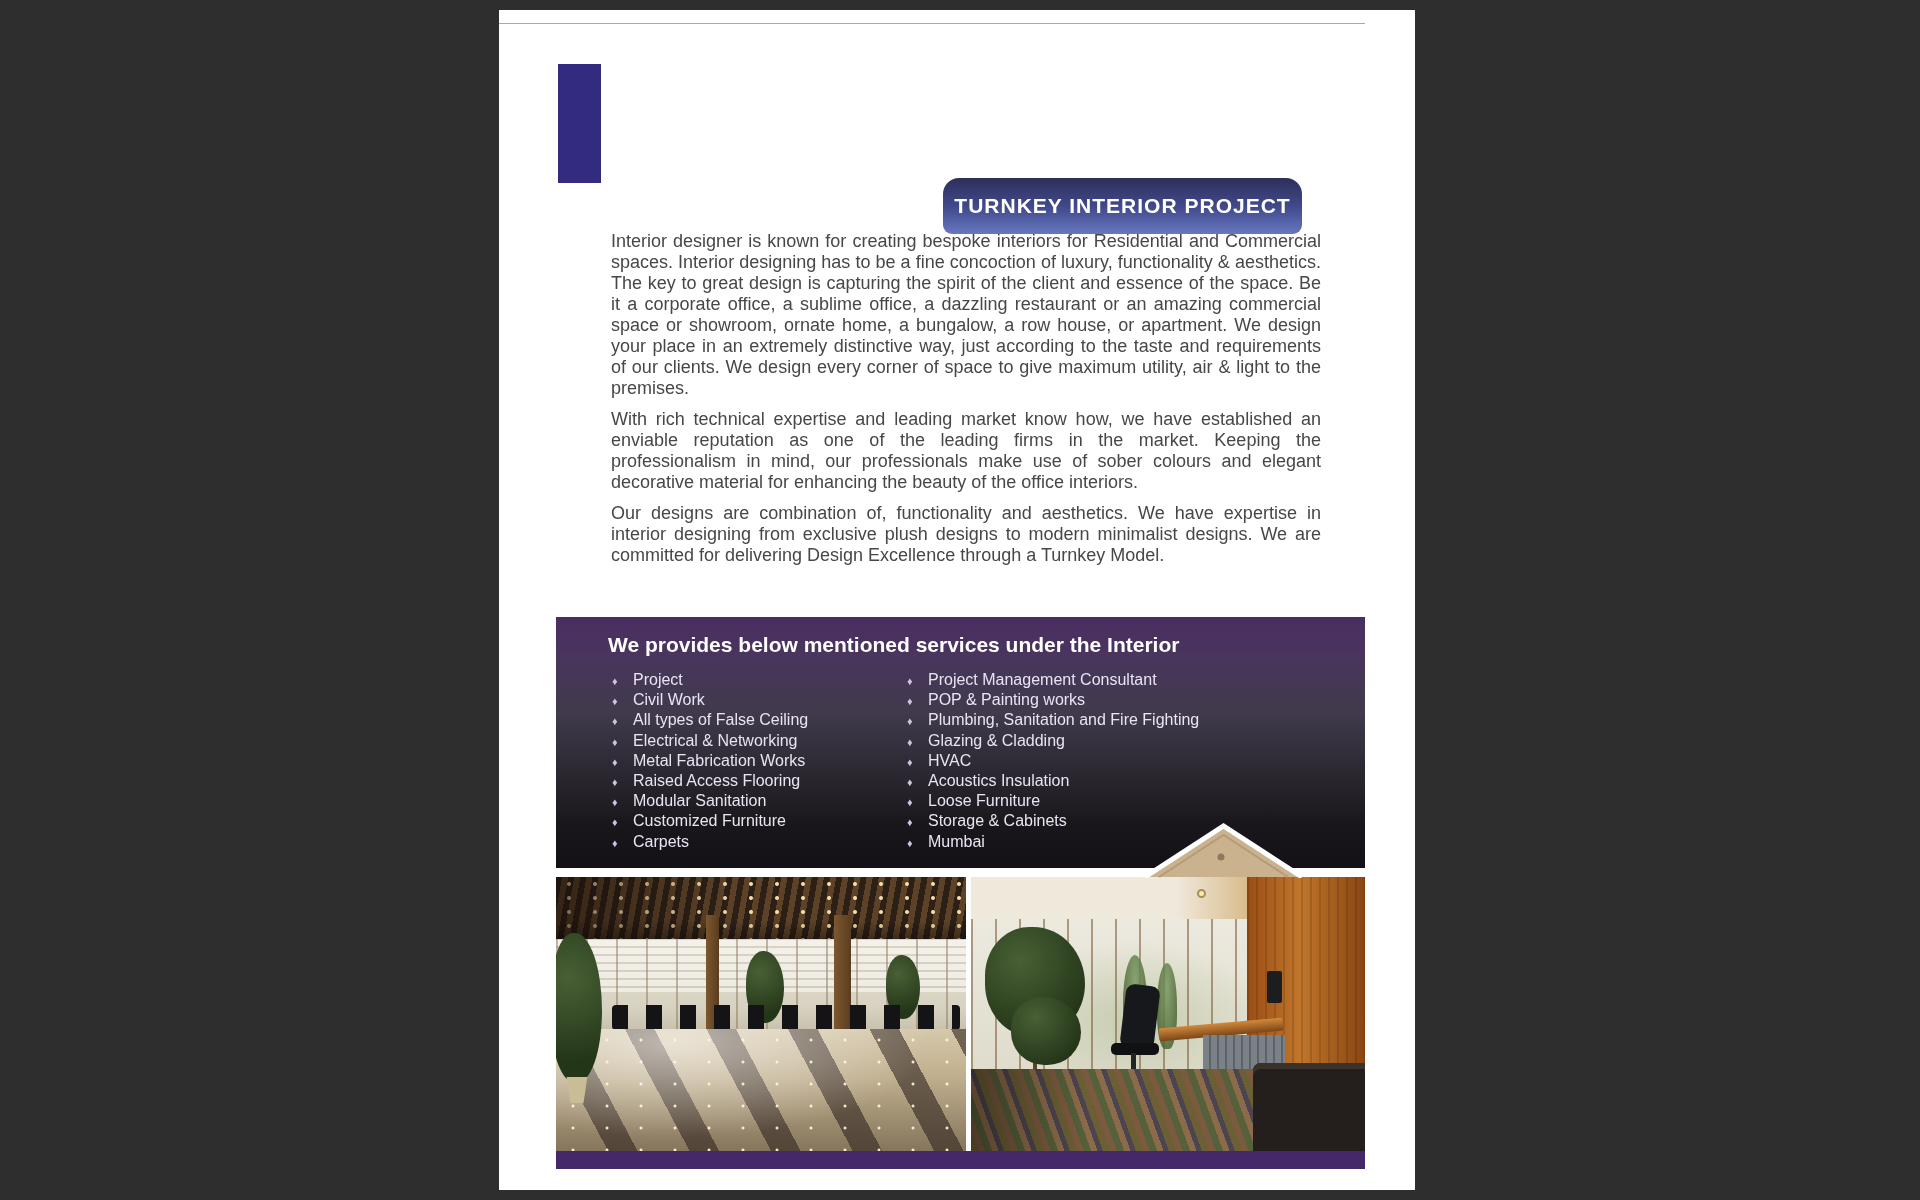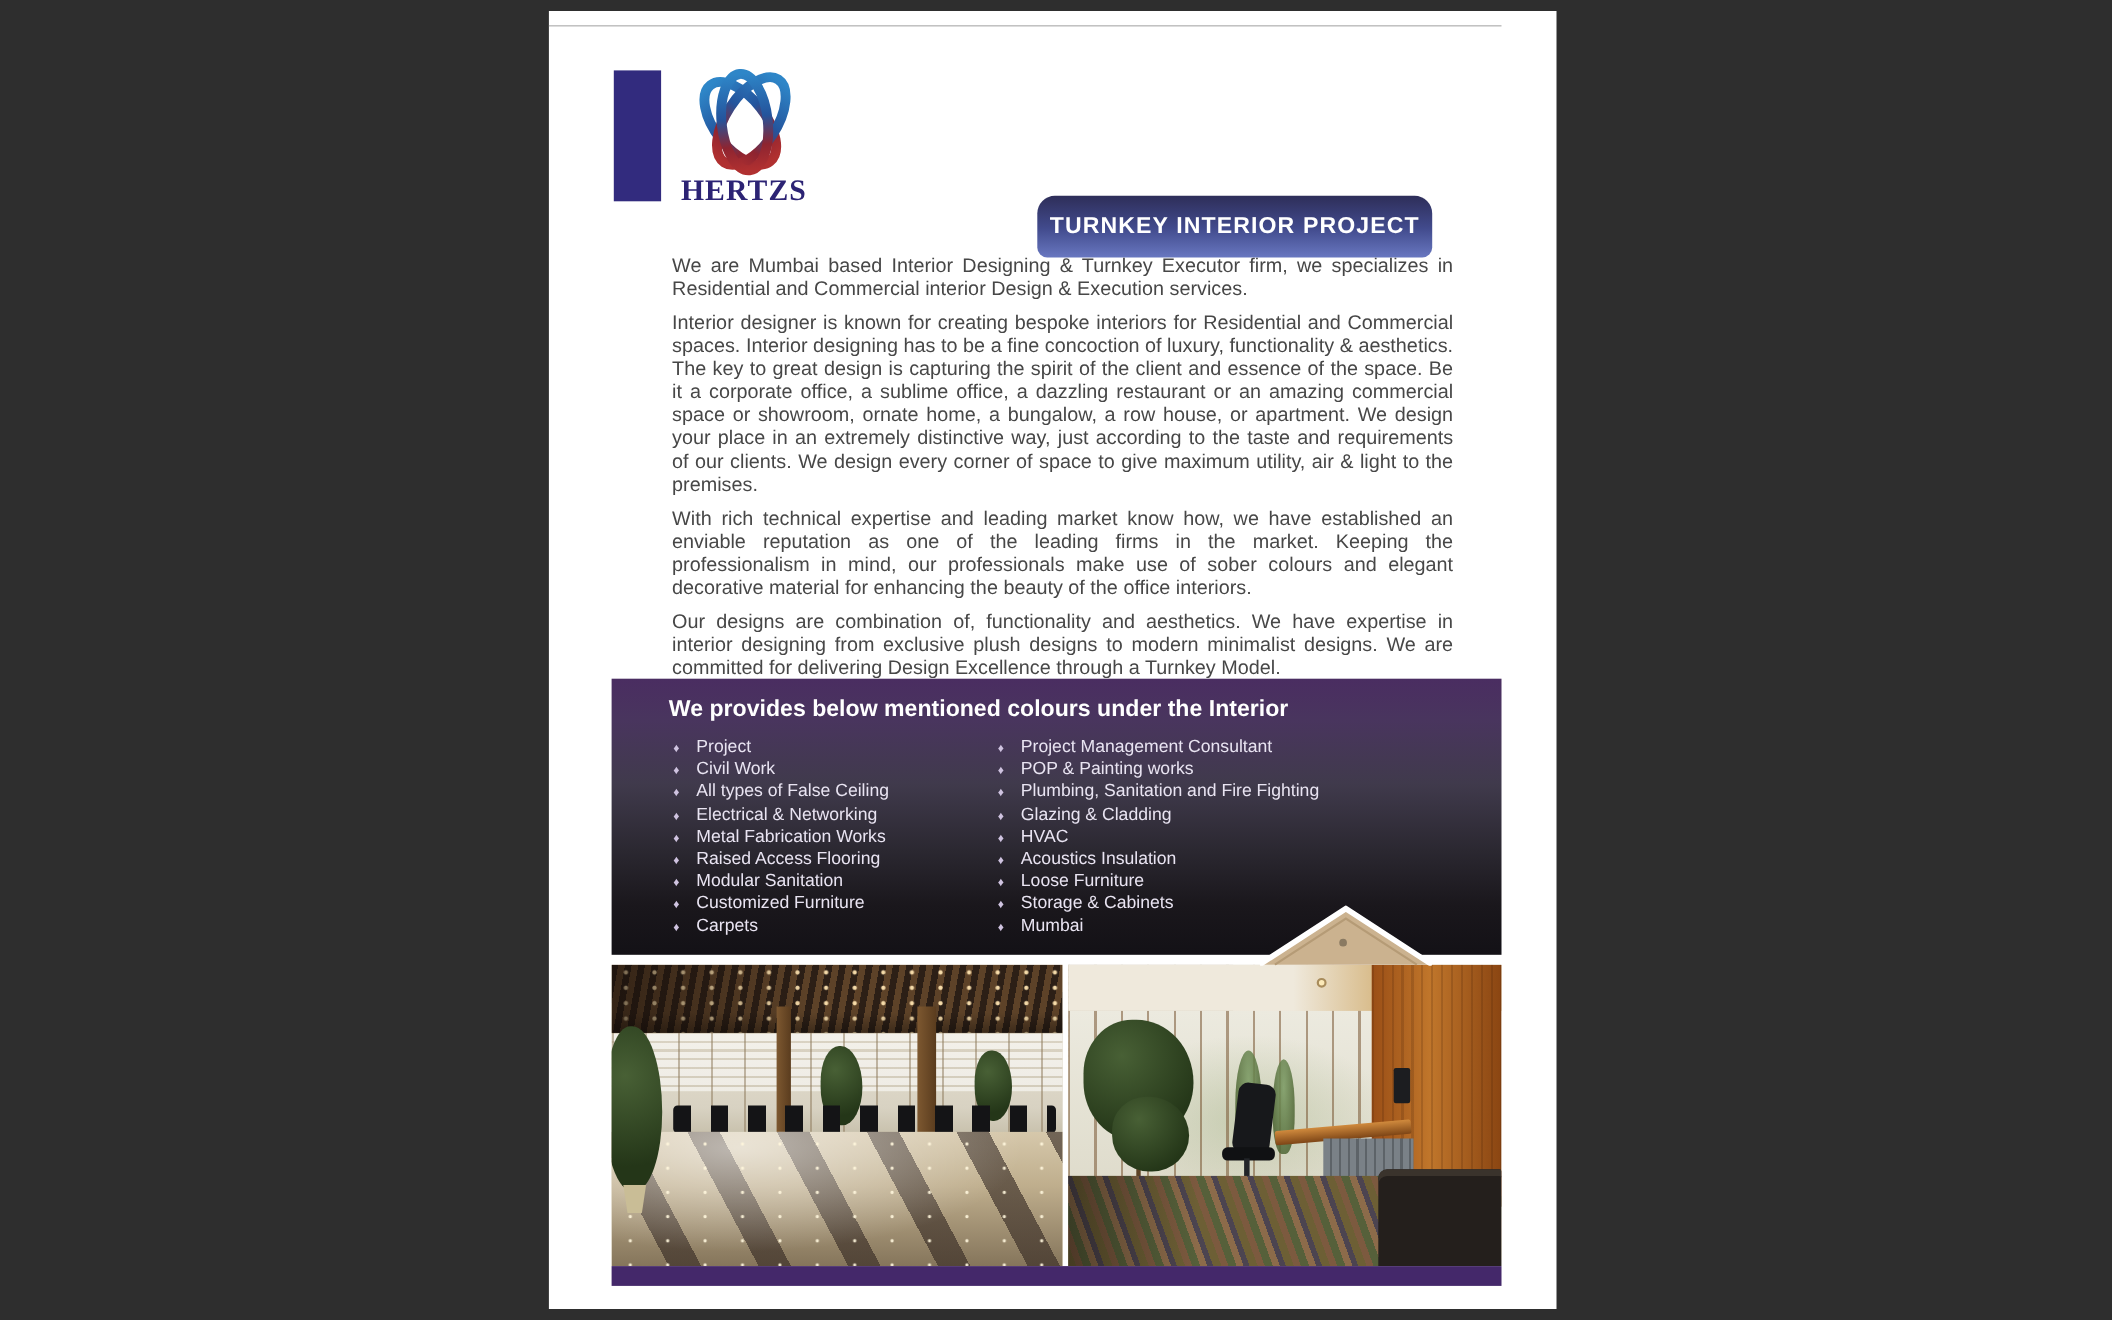--- a/index.html
+++ b/index.html
@@ -109,52 +109,31 @@
 </style>
 </head>
 <body>
 
 <div class="page">
 
   <div class="topline"></div>
 
   <div class="logo-bar"></div>
 
-  <div class="logo">
-    <span>
-      <svg width="130" height="100" viewBox="0 0 130 100">
-        <defs>
-          <linearGradient id="orb" x1="0" y1="0" x2="0" y2="1">
-            <stop offset="0" stop-color="#2e86c8"></stop>
-            <stop offset="0.45" stop-color="#24549c"></stop>
-            <stop offset="0.75" stop-color="#8e2430"></stop>
-            <stop offset="1" stop-color="#b03030"></stop>
-          </linearGradient>
-        </defs>
-        <g fill="none" stroke="url(#orb)" stroke-width="9">
-          <ellipse cx="56" cy="52" rx="23" ry="44" transform="rotate(-38 56 52)"></ellipse>
-          <ellipse cx="66" cy="50" rx="23" ry="45" transform="rotate(33 66 50)"></ellipse>
-          <ellipse cx="60" cy="51" rx="21" ry="44" transform="rotate(-6 60 51)"></ellipse>
-        </g>
-      </svg>
-    </span>
-    <div class="brand-name">HERTZS</div>
-  </div>
 
   <div class="badge">TURNKEY INTERIOR PROJECT</div>
 
   <div class="copy">
-    <p>We are Mumbai based Interior Designing &amp; Turnkey Executor firm, we specializes in Residential and Commercial interior Design &amp; Execution services.</p>
     <p>Interior designer is known for creating bespoke interiors for Residential and Commercial spaces. Interior designing has to be a fine concoction of luxury, functionality &amp; aesthetics. The key to great design is capturing the spirit of the client and essence of the space. Be it a corporate office, a sublime office, a dazzling restaurant or an amazing commercial space or showroom, ornate home, a bungalow, a row house, or apartment.  We design your place in an extremely distinctive way, just according to the taste and requirements of our clients. We design every corner of space to give maximum utility, air &amp; light to the premises.</p>
     <p>With rich technical expertise and leading market know how, we have established an enviable reputation as one of the leading firms in the market. Keeping the professionalism in mind, our professionals make use of sober colours and elegant decorative material for enhancing the beauty of the office interiors.</p>
     <p>Our designs are combination of, functionality and aesthetics. We have expertise in interior designing from exclusive plush designs to modern minimalist designs. We are committed for delivering Design Excellence through a Turnkey Model.</p>
   </div>
 
   <div class="panel">
-    <h2>We provides below mentioned colours under the Interior</h2>
+    <h2>We provides below mentioned services under the Interior</h2>
     <div class="cols">
       <div class="col col1">
 
           <div class="svc">
             <span class="dia">♦</span>
             <span>Project</span>
           </div>
 
           <div class="svc">
             <span class="dia">♦</span>

